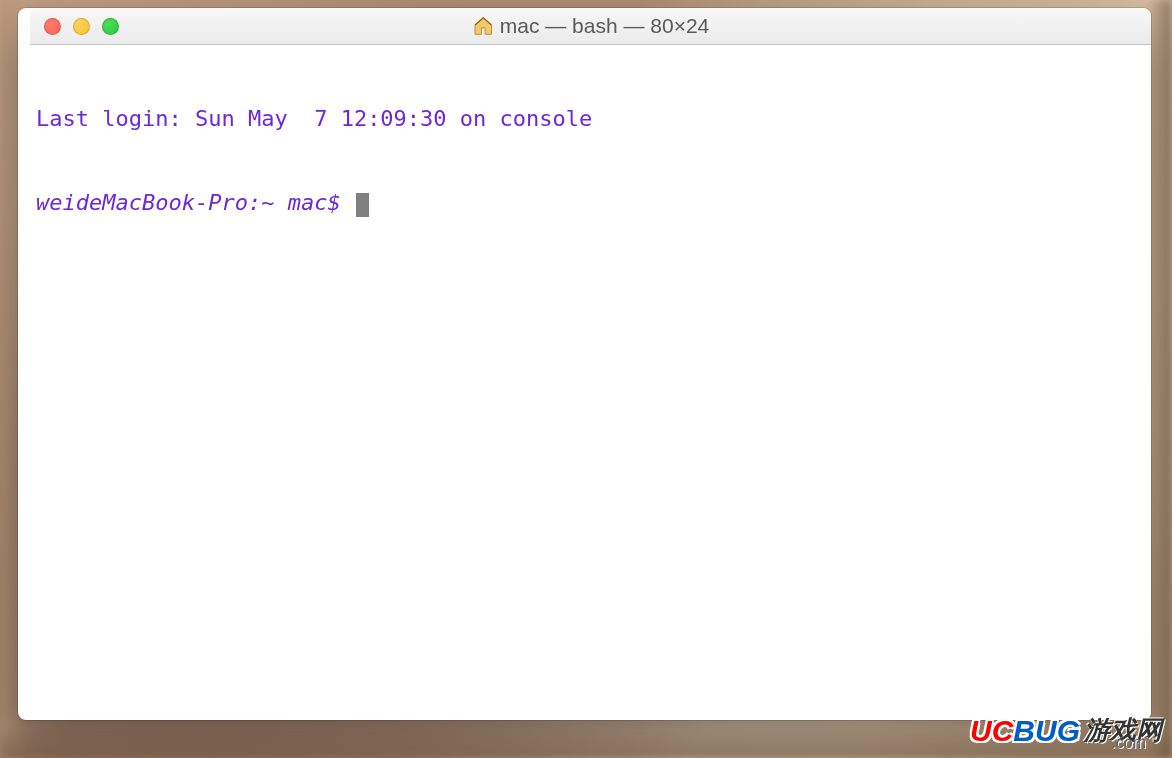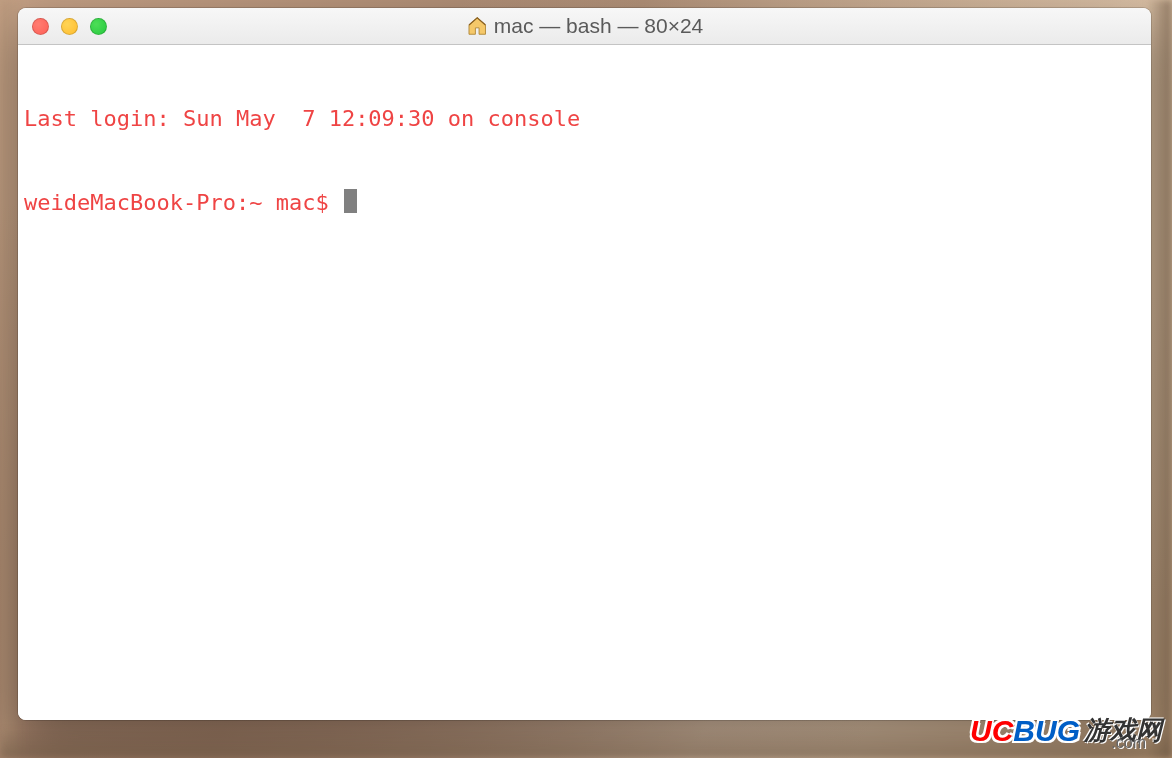--- a/index.html
+++ b/index.html
@@ -55,20 +55,21 @@
       top: 8px;
       left: 18px;
       width: 1133px;
       height: 712px;
       background: #fff;
       border-radius: 8px;
       box-shadow: 0 20px 50px rgba(0,0,0,0.35), 0 0 0 1px rgba(0,0,0,0.15);
       overflow: hidden;
       display: flex;
       flex-direction: column;
+      padding-left: 12px;
     }
     .titlebar {
       height: 37px;
       background: linear-gradient(180deg, #f7f7f7 0%, #ebebeb 100%);
       border-bottom: 1px solid #c4c4c4;
       display: flex;
       align-items: center;
       position: relative;
       border-radius: 8px 8px 0 0;
     }
@@ -110,30 +111,31 @@
       align-items: center;
       justify-content: center;
     }
     .terminal-body {
       flex: 1;
       background: #fff;
       padding: 4px 6px;
       font-family: "Menlo", "Monaco", "Consolas", monospace;
       font-size: 22px;
       line-height: 28px;
-      color: #ef4444;
+      color: #6d28d9;
       white-space: pre;
       position: relative;
     }
     .terminal-line {
       display: block;
     }
     .prompt-line {
       display: flex;
-      align-items: flex-start;
+      align-items: flex-end;
+      font-style: italic;
     }
     .cursor-block {
       display: inline-block;
       width: 13px;
       height: 24px;
       background: #808080;
       margin-left: 2px;
       vertical-align: text-bottom;
     }
     .watermark {

